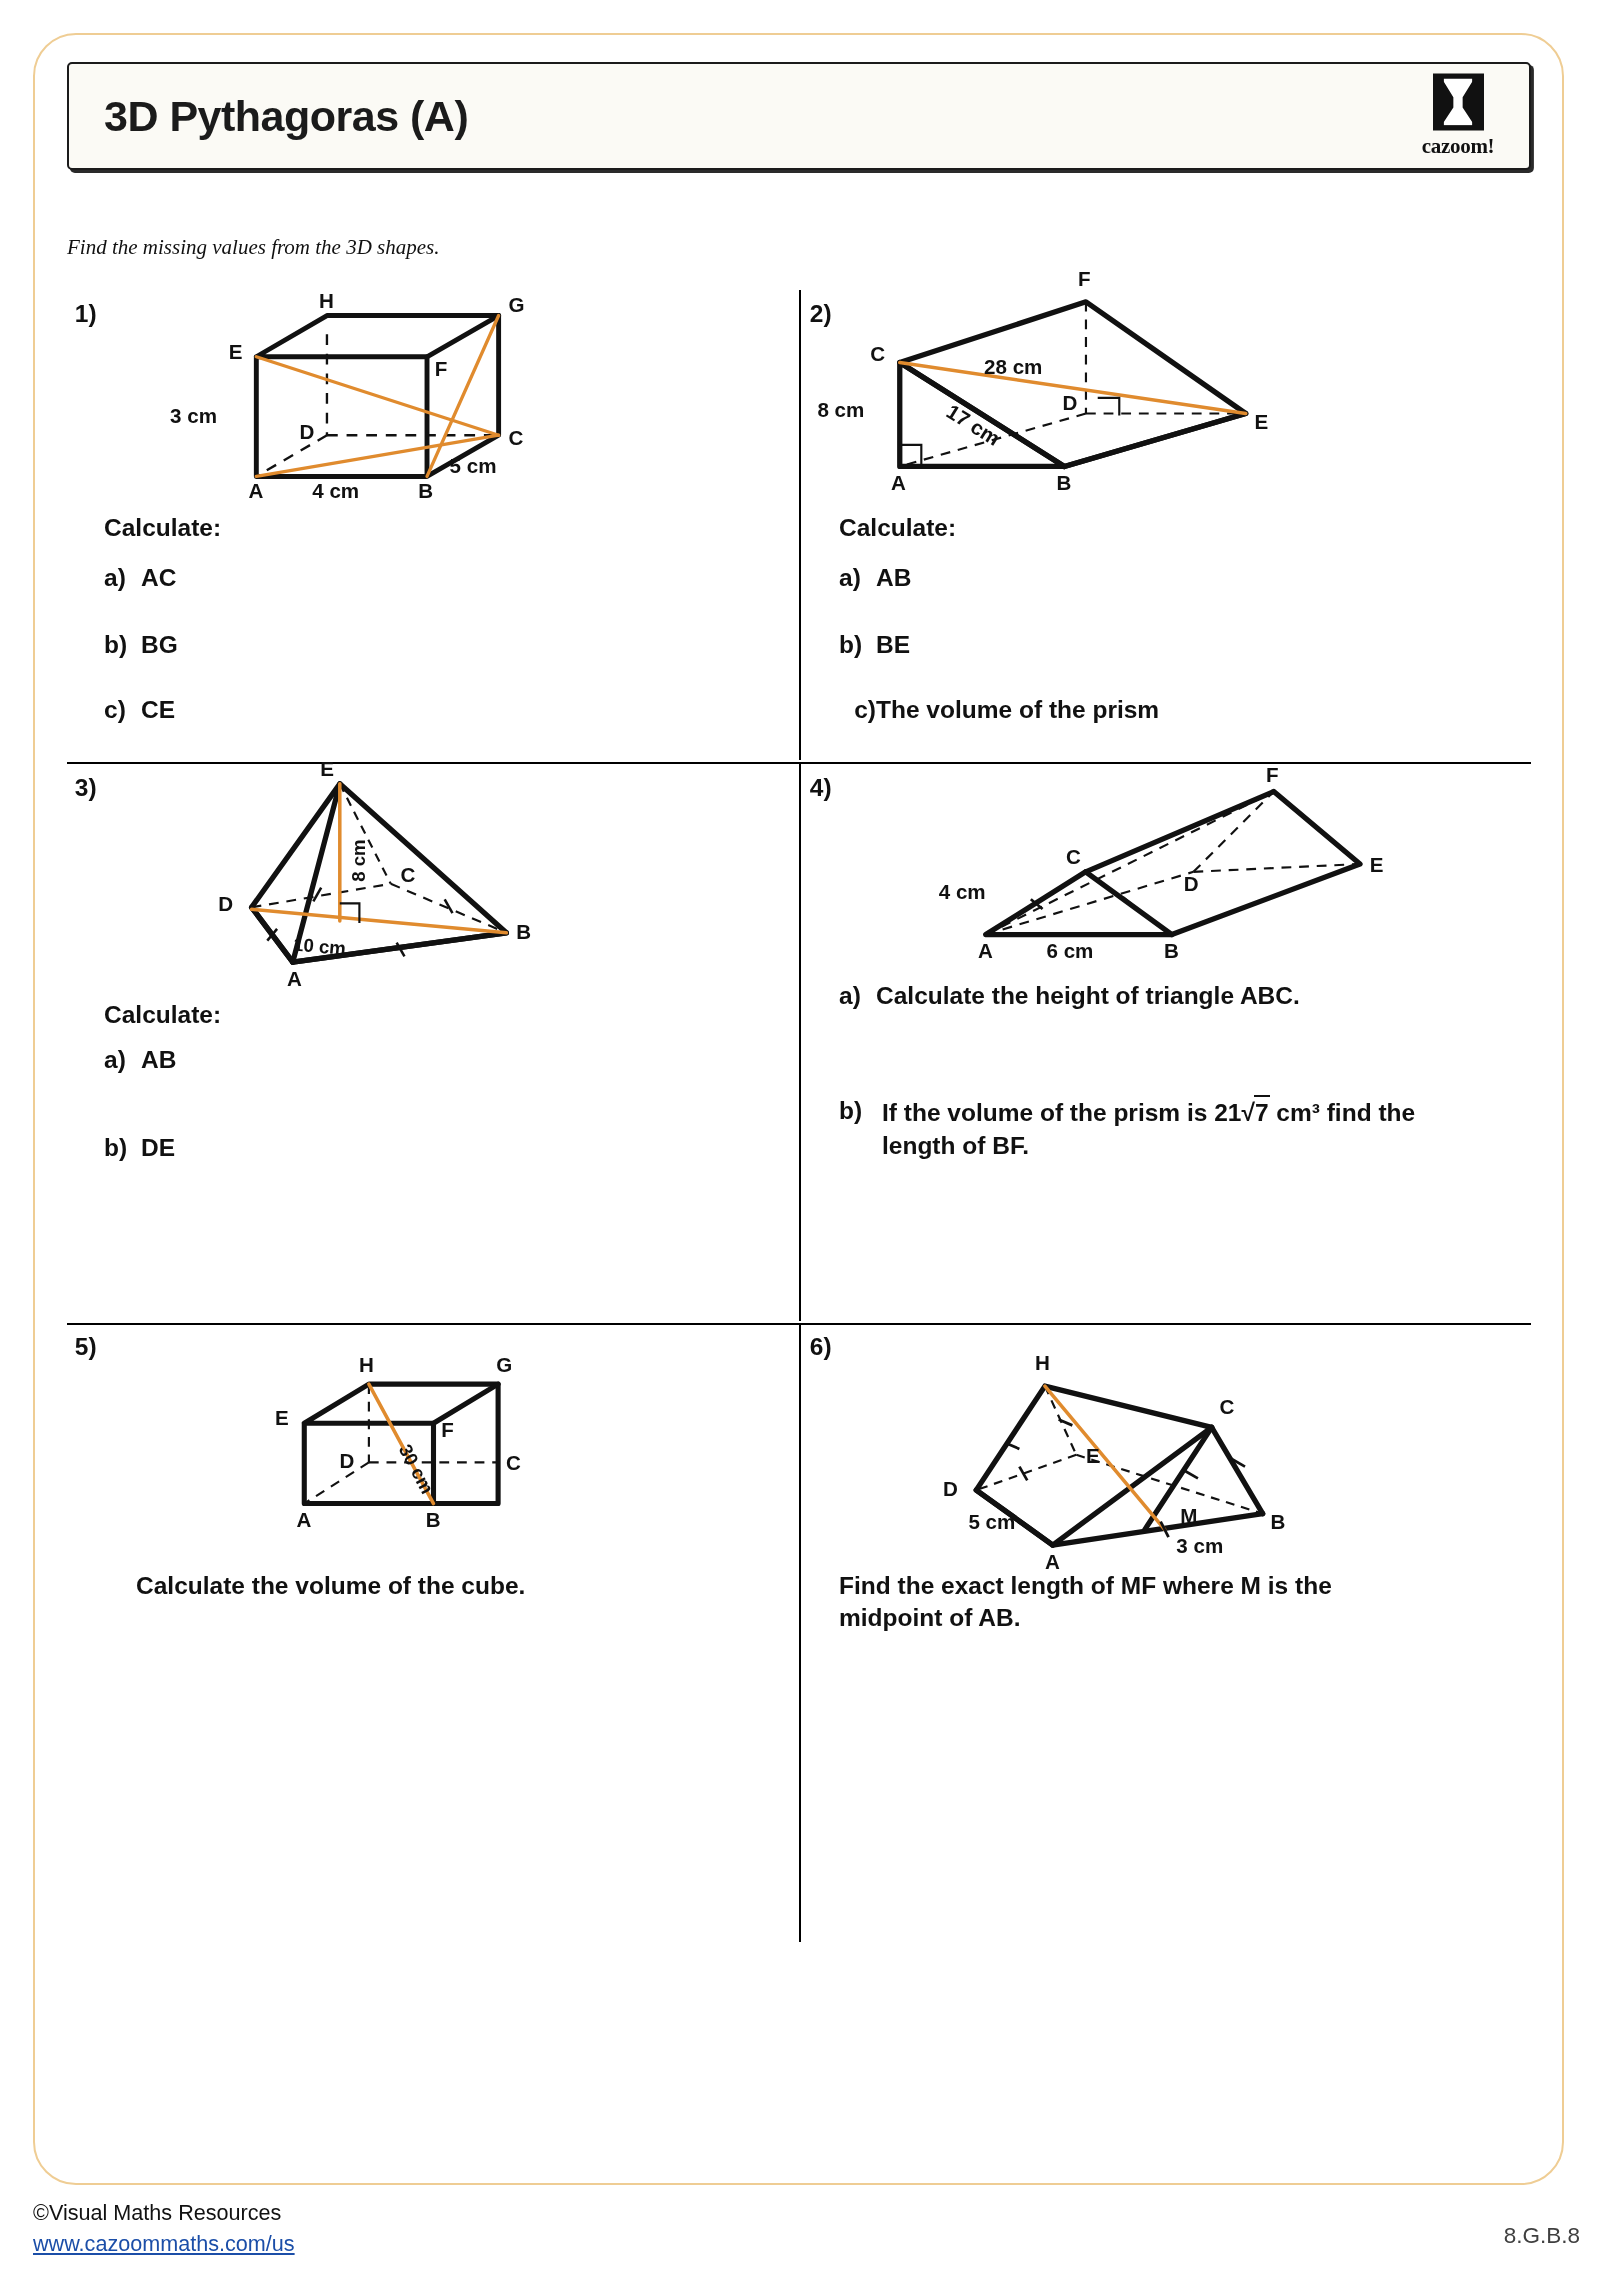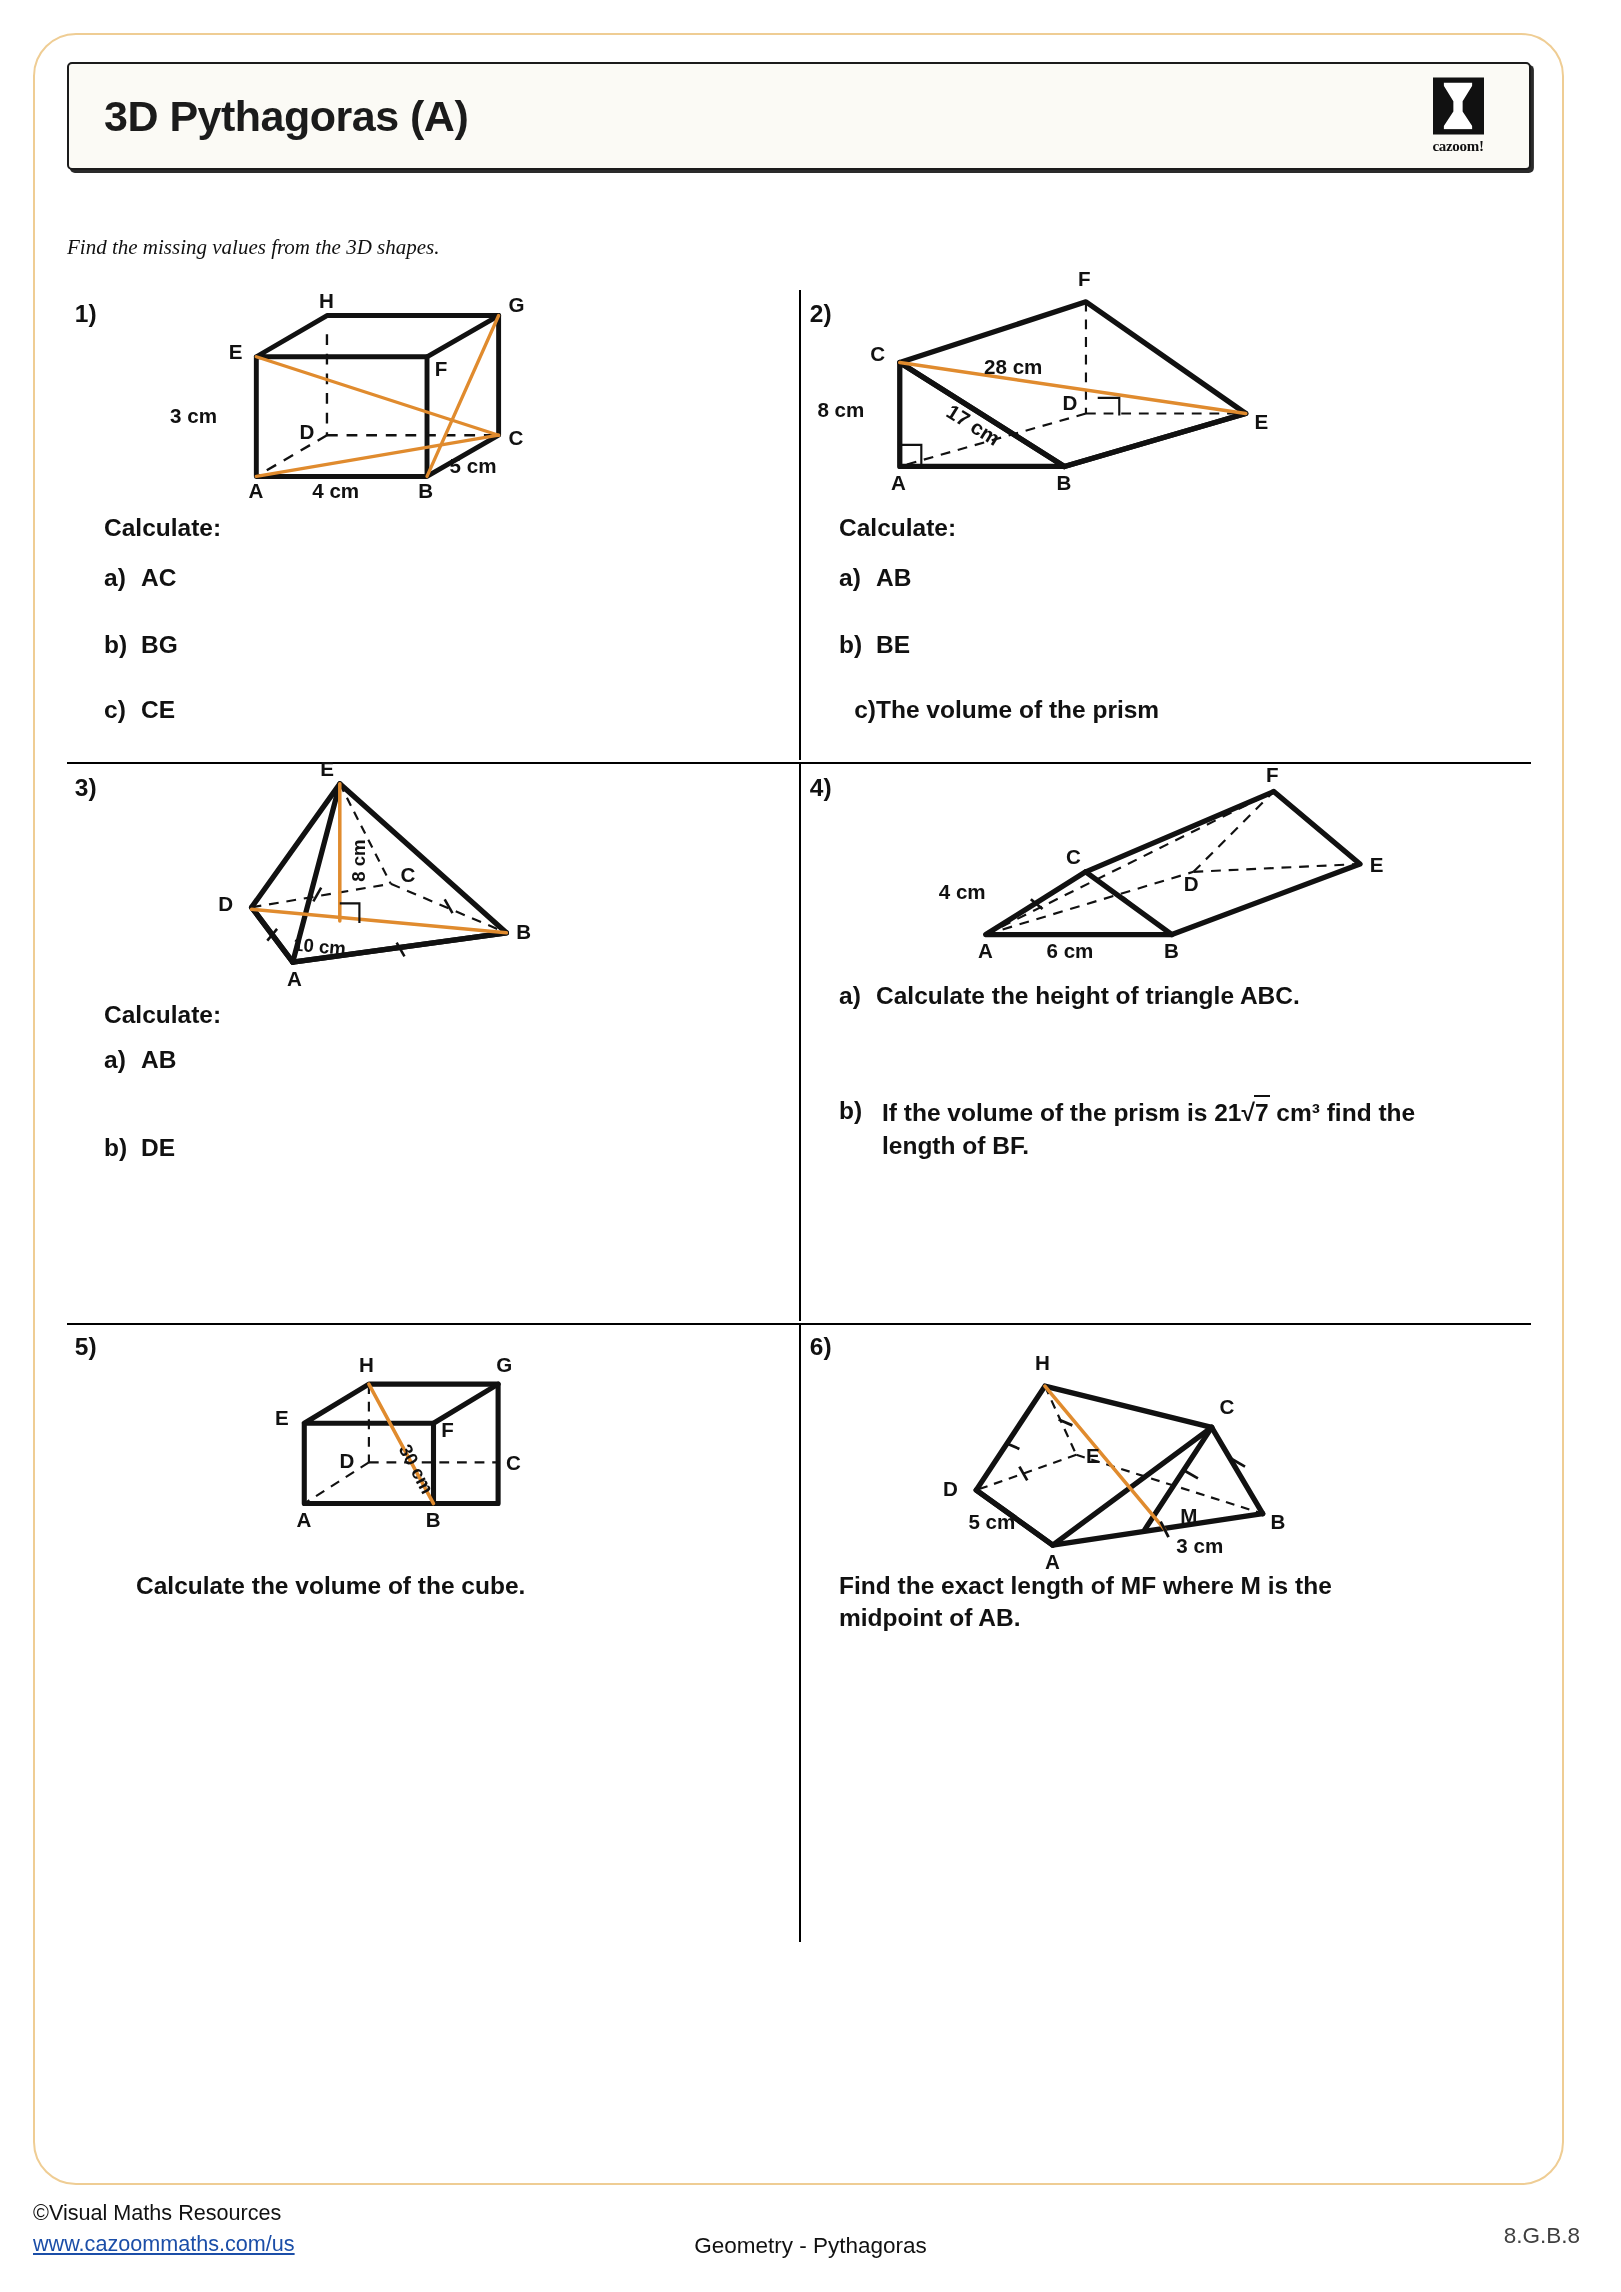--- a/index.html
+++ b/index.html
@@ -54,21 +54,21 @@
   }
   .logo-glass{
     position:absolute;
     left:50%;top:4.9px;
     transform:translateX(-50%);
     width:29px;height:47px;
     background:#fff;
     clip-path:polygon(0% 0%,100% 0%,100% 6%,66% 40%,66% 62%,100% 94%,100% 100%,0% 100%,0% 94%,34% 62%,34% 40%,0% 6%);
   }
   .logo-word{
-    font-size:15px;font-weight:bold;color:#111;
+    font-size:21px;font-weight:bold;color:#111;
     font-family:"Liberation Serif", serif;
     margin-top:3px;letter-spacing:-0.3px;
   }
   .instruction{
     position:absolute;
     left:67px;top:235px;
     font-family:"Liberation Serif", serif;
     font-style:italic;
     font-size:21px;
     color:#111;
@@ -406,16 +406,15 @@
     <div class="qtext" style="left:39px;top:245px;width:588px;">Find the exact length of MF where M is the midpoint of AB.</div>
   </div>
 
 </div>
 
 <div class="footer">
   <div class="f-left">
     <span>©Visual Maths Resources</span>
     <a class="f-link" href="#">www.cazoommaths.com/us</a>
   </div>
-  <div class="f-center">Geometry - Pythagoras</div>
   <div class="f-right">8.G.B.8</div>
 </div>
 
 
 </body></html>

